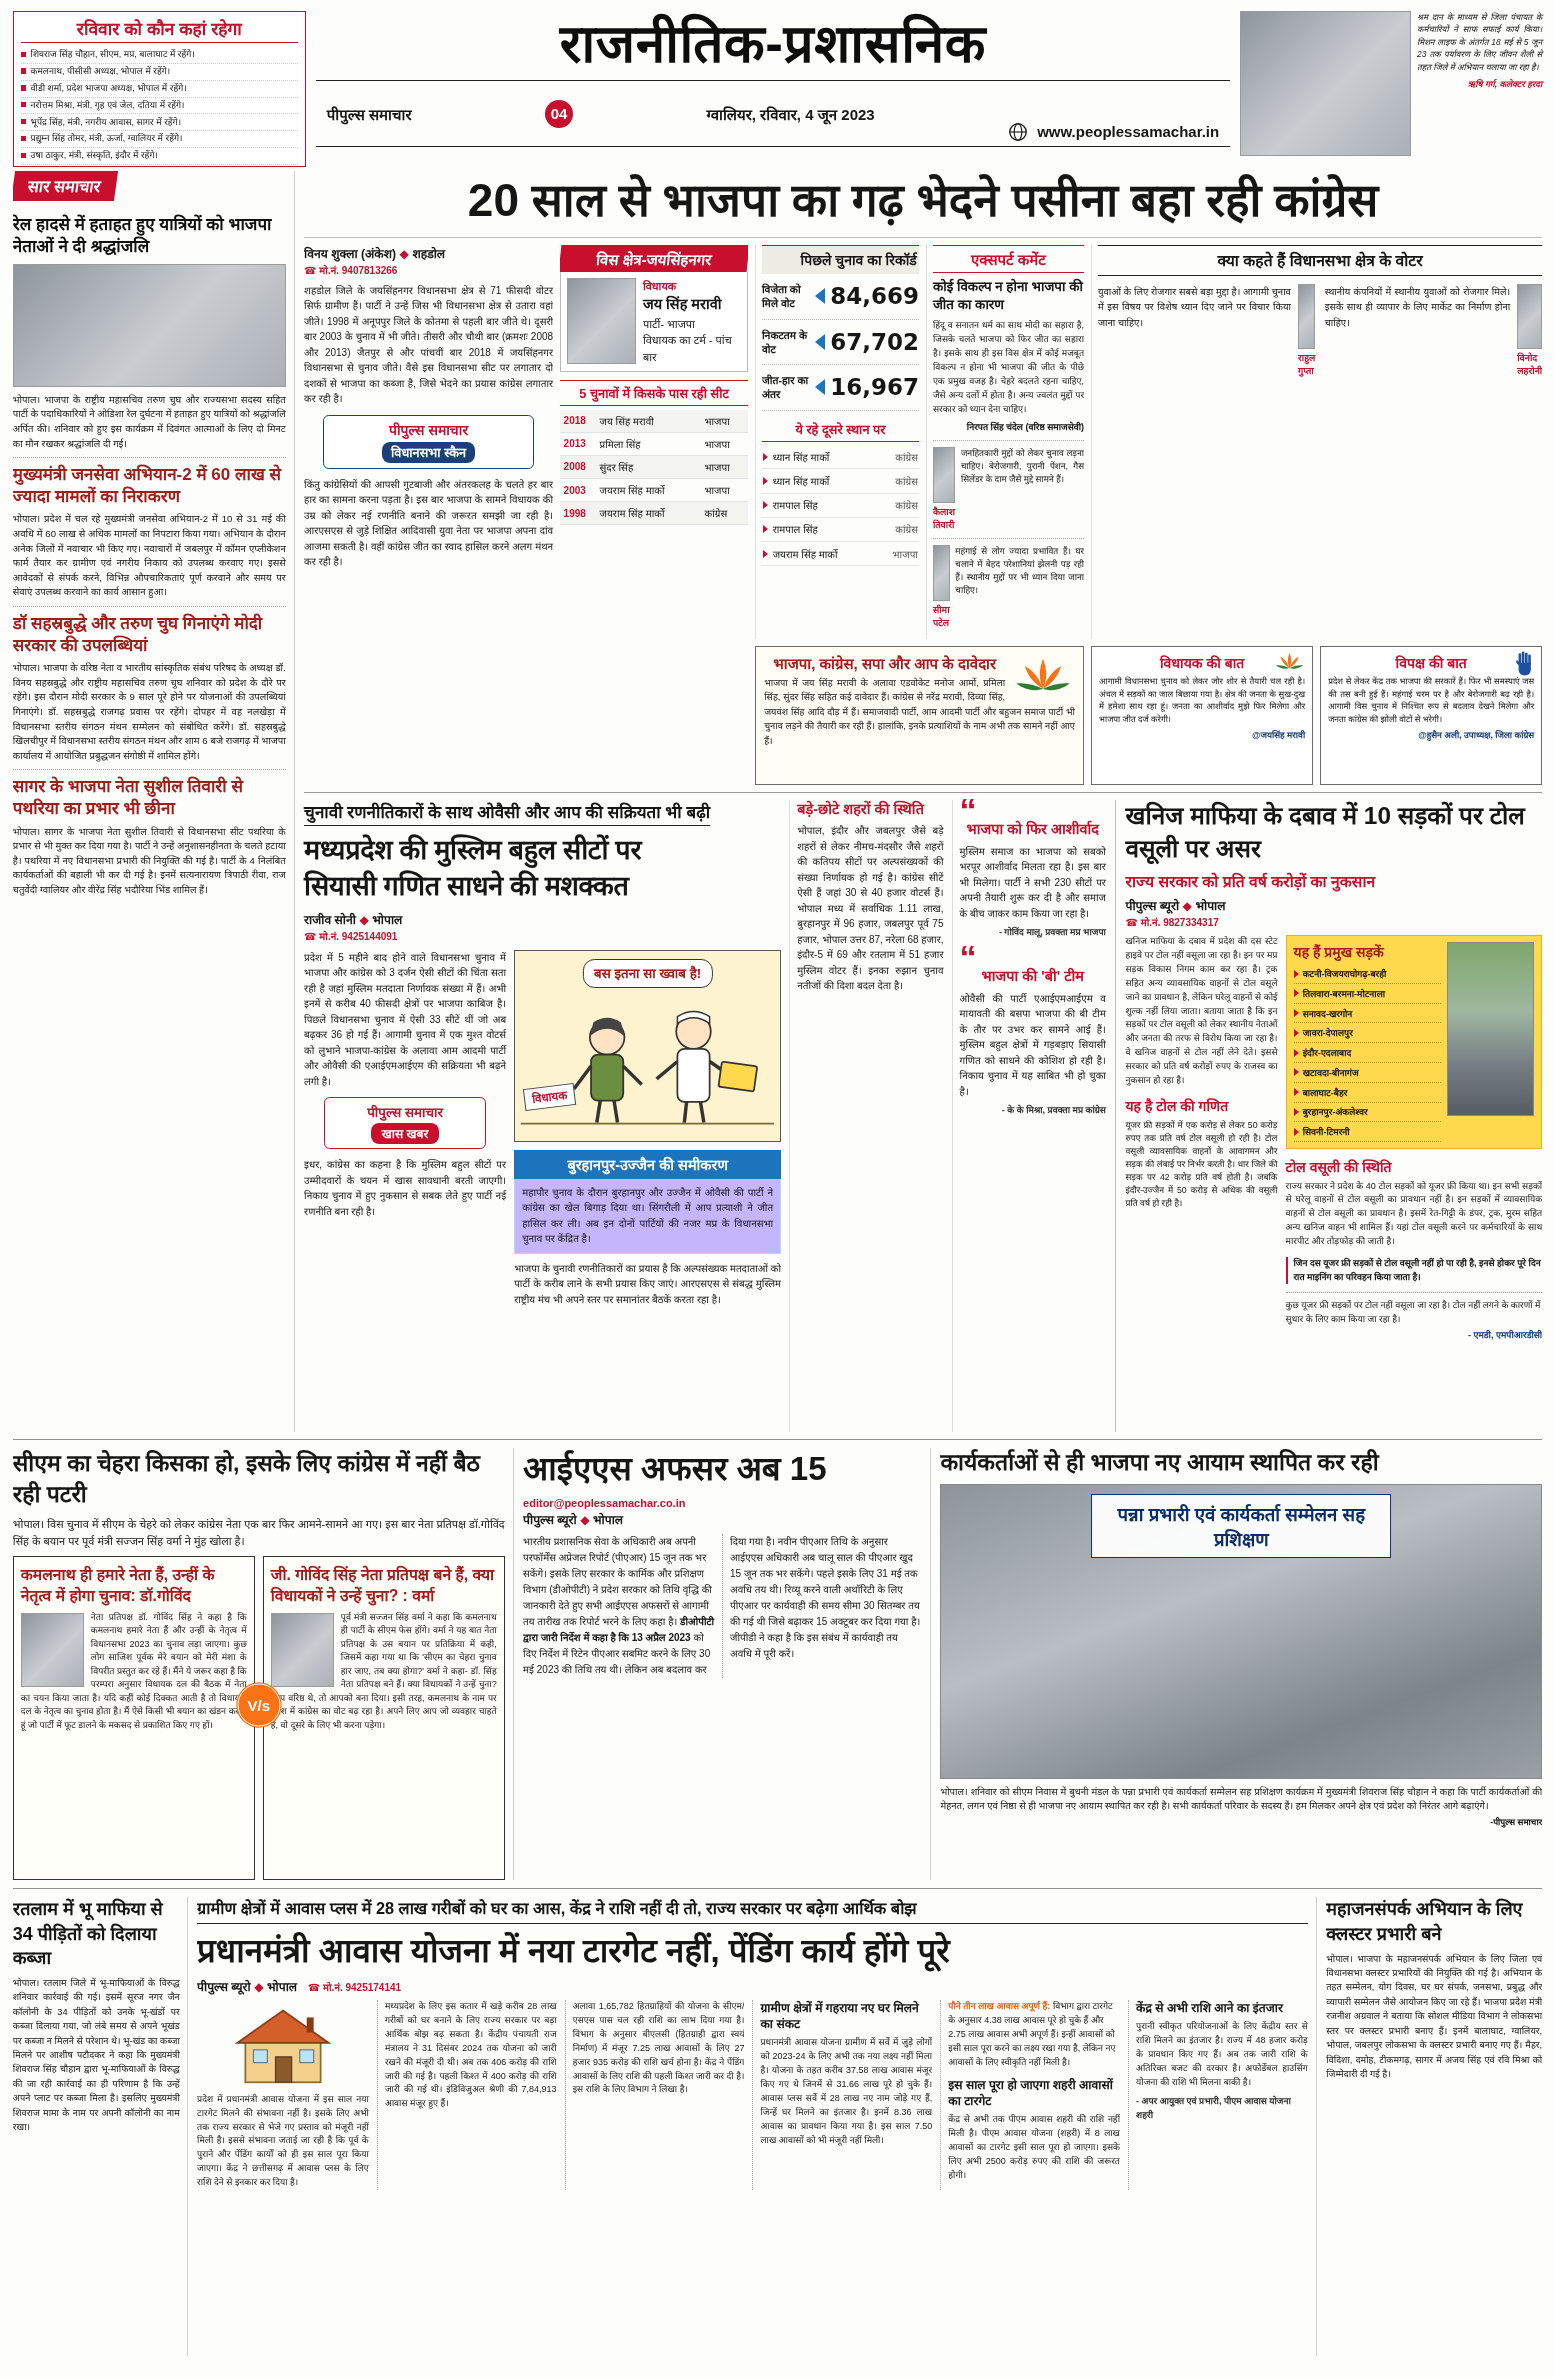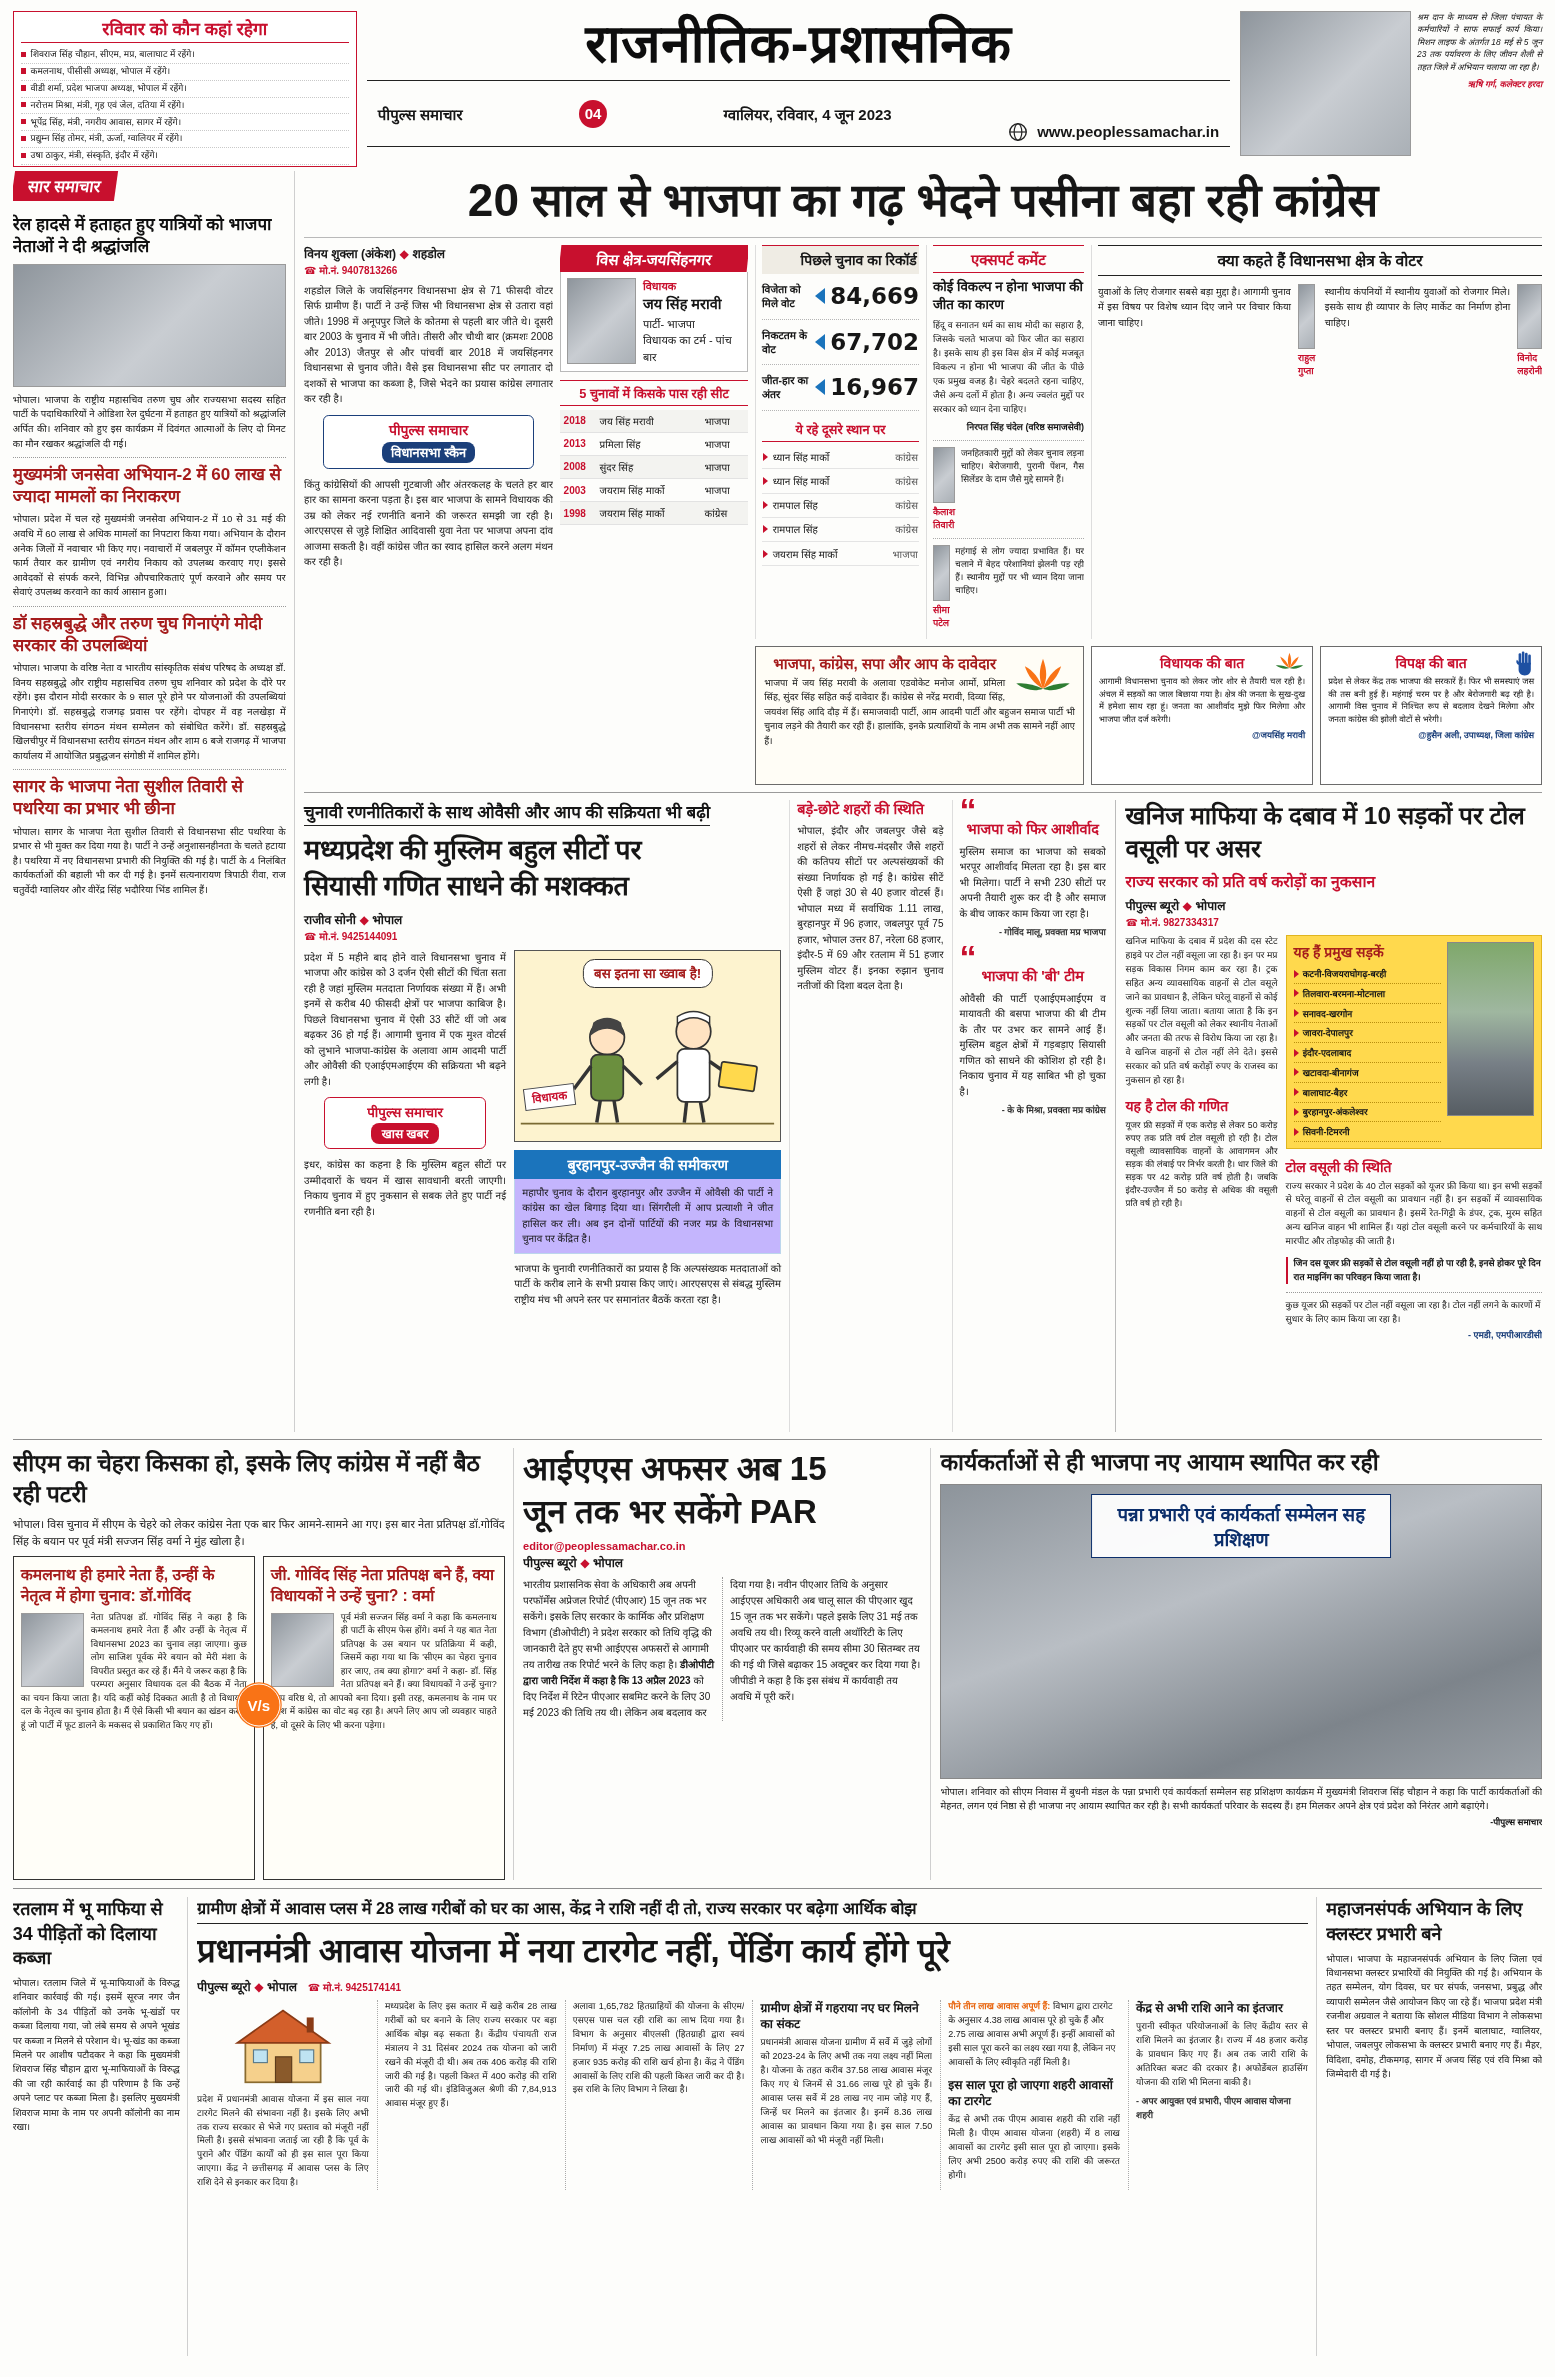--- a/index.html
+++ b/index.html
@@ -3,21 +3,21 @@
 <meta charset="utf-8">
 <style>
   html,body{margin:0;padding:0;background:#e8e6e1;}
   .page{position:relative;width:1555px;height:2377px;margin:0 auto;background:#fdfdfb;
     box-sizing:border-box;padding:10.5px 12.8px;overflow:hidden;color:#161616;
     font-family:"Liberation Sans","DejaVu Sans",sans-serif;}
   *{box-sizing:border-box;}
   .jus{text-align:justify;}
   
   .mast-row{display:flex;gap:10.5px;height:156px;}
-  .where{width:344px;border:1.7px solid #c8102e;padding:4.6px 7px;overflow:hidden;background:#fff;}
+  .where{width:293px;border:1.7px solid #c8102e;padding:4.6px 7px;overflow:hidden;background:#fff;}
   .where-title{color:#c8102e;font-weight:800;font-size:17.4px;text-align:center;border-bottom:1.2px solid #c8102e;padding-bottom:2.3px;margin-bottom:3.5px;}
   .where ul{list-style:none;margin:0;padding:0;}
   .where li{display:flex;align-items:flex-start;gap:4.6px;font-size:9px;line-height:1.5;border-bottom:0.6px dotted #c9c9c9;padding:1.2px 0;}
   .sq{flex:0 0 5.2px;height:5.2px;background:#c8102e;margin-top:3.5px;}
   .mast-center{flex:1;display:flex;flex-direction:column;justify-content:flex-start;}
   .mast-title{font-size:53px;font-weight:800;text-align:center;letter-spacing:0.6px;line-height:1.25;color:#0d0d0d;}
   .dateline{display:flex;align-items:center;justify-content:space-between;border-top:1.7px solid #222;border-bottom:1.7px solid #222;padding:4.6px 10.5px;font-size:15px;font-weight:700;margin-top:3.5px;}
   .pageno{width:28px;height:28px;border-radius:50%;background:#c8102e;color:#fff;display:flex;align-items:center;justify-content:center;font-size:15px;font-weight:800;}
   .site{display:flex;align-items:center;gap:9px;margin-top:36px;}
   .topnews{width:302px;display:flex;gap:5.8px;}
@@ -628,21 +628,20 @@
           <div class="cm-box-title">जी. गोविंद सिंह नेता प्रतिपक्ष बने हैं, क्या विधायकों ने उन्हें चुना? : वर्मा</div>
           <div class="ph cm-pimg"></div>
           <div class="cm-body jus">पूर्व मंत्री सज्जन सिंह वर्मा ने कहा कि कमलनाथ ही पार्टी के सीएम फेस होंगे। वर्मा ने यह बात नेता प्रतिपक्ष के उस बयान पर प्रतिक्रिया में कही, जिसमें कहा गया था कि 'सीएम का चेहरा चुनाव हार जाए, तब क्या होगा?' वर्मा ने कहा- डॉ. सिंह नेता प्रतिपक्ष बने हैं। क्या विधायकों ने उन्हें चुना? आप वरिष्ठ थे, तो आपको बना दिया। इसी तरह, कमलनाथ के नाम पर प्रदेश में कांग्रेस का वोट बढ़ रहा है। अपने लिए आप जो व्यवहार चाहते हैं, वो दूसरे के लिए भी करना पड़ेगा।</div>
         </div>
       </div>
     </div>
 
     <div class="par">
       <div class="par-head">
         <div>आईएएस अफसर अब 15</div>
-        <div>जून तक भर सकेंगे PAR</div>
       </div>
       <div class="par-mail">editor@peoplessamachar.co.in</div>
       <div class="byline-row">
         <span>पीपुल्स ब्यूरो</span><span class="sep">◆</span><span>भोपाल</span>
       </div>
       <div class="par-body">
         <span class="jus">भारतीय प्रशासनिक सेवा के अधिकारी अब अपनी परफॉर्मेंस अप्रेजल रिपोर्ट (पीएआर) 15 जून तक भर सकेंगे। इसके लिए सरकार के कार्मिक और प्रशिक्षण विभाग (डीओपीटी) ने प्रदेश सरकार को तिथि वृद्धि की जानकारी देते हुए सभी आईएएस अफसरों से आगामी तय तारीख तक रिपोर्ट भरने के लिए कहा है।</span>
         <span class="par-note">डीओपीटी द्वारा जारी निर्देश में कहा है कि 13 अप्रैल 2023</span>
         <span class="jus">को दिए निर्देश में रिटेन पीएआर सबमिट करने के लिए 30 मई 2023 की तिथि तय थी। लेकिन अब बदलाव कर दिया गया है। नवीन पीएआर तिथि के अनुसार आईएएस अधिकारी अब चालू साल की पीएआर खुद 15 जून तक भर सकेंगे। पहले इसके लिए 31 मई तक अवधि तय थी। रिव्यू करने वाली अथॉरिटी के लिए पीएआर पर कार्यवाही की समय सीमा 30 सितम्बर तय की गई थी जिसे बढ़ाकर 15 अक्टूबर कर दिया गया है। जीपीडी ने कहा है कि इस संबंध में कार्यवाही तय अवधि में पूरी करें।</span>
       </div>

